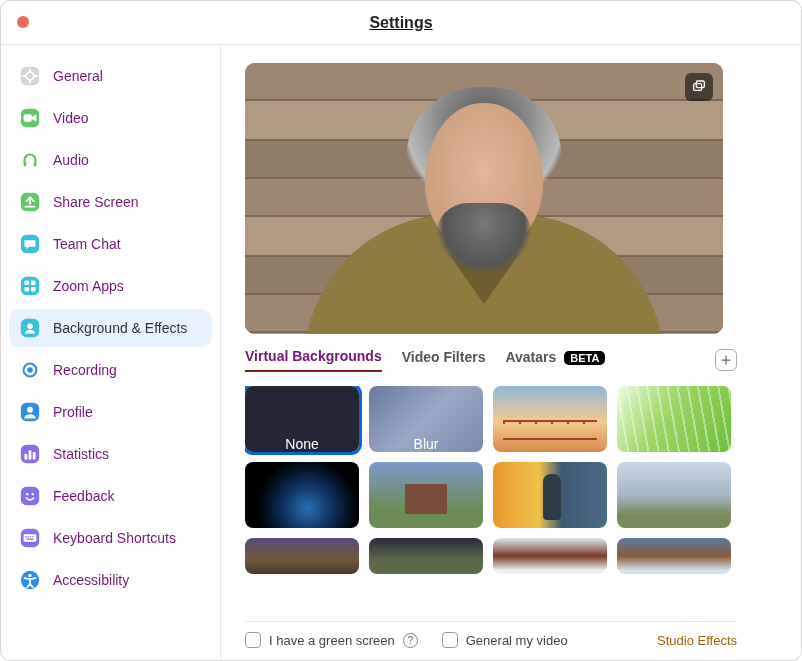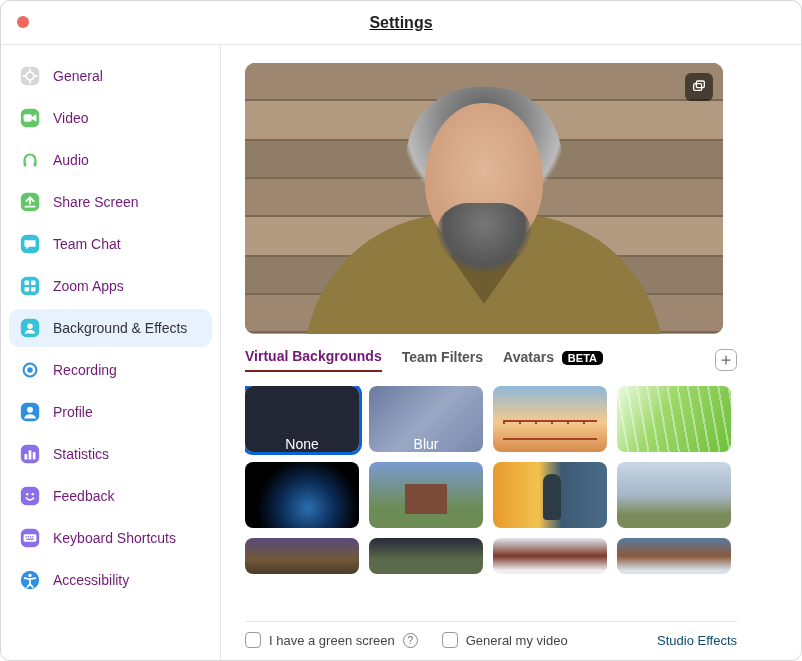--- a/index.html
+++ b/index.html
@@ -261,21 +261,21 @@
   .chkbox {
     width:16px; height:16px; border:1.5px solid #999; border-radius:4px;
   }
   .help {
     width:15px;height:15px;border:1px solid #888;border-radius:50%;
     display:flex;align-items:center;justify-content:center;
     font-size:10px;color:#666;
   }
   .studio {
     margin-left:auto;
-    color:#0c4a6e;
+    color:#a16207;
     cursor:pointer;
   }
 </style>
 </head>
 <body>
 
 <div class="titlebar">
   <div class="traffic-light"></div>
   <div class="title">Settings</div>
 </div>
@@ -455,21 +455,21 @@
       <div class="rotate-btn">
         <svg width="16" height="16" viewBox="0 0 24 24">
             <rect x="4" y="7" width="12" height="10" rx="2" fill="none" stroke="#fff" stroke-width="2"></rect>
             <rect x="8" y="3" width="12" height="10" rx="2" fill="none" stroke="#fff" stroke-width="2"></rect>
           </svg>
       </div>
     </div>
 
     <div class="tabs-row">
       <div class="tab active">Virtual Backgrounds</div>
-      <div class="tab">Team Filters</div>
+      <div class="tab">Video Filters</div>
       <div class="tab">
         <span>Avatars</span>
         <span class="badge">BETA</span>
       </div>
       <div class="add-btn">
         <svg width="12" height="12" viewBox="0 0 24 24">
             <path d="M12 4v16M4 12h16" stroke="#666" stroke-width="2.5" stroke-linecap="round"></path>
           </svg>
       </div>
     </div>

